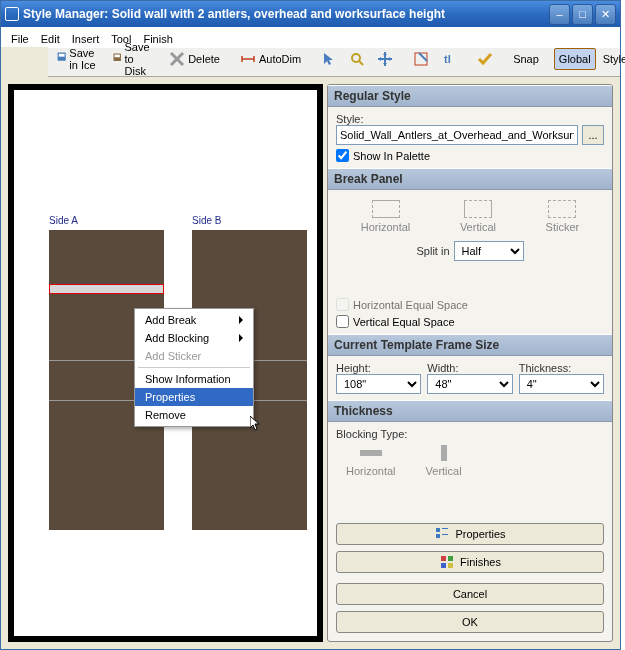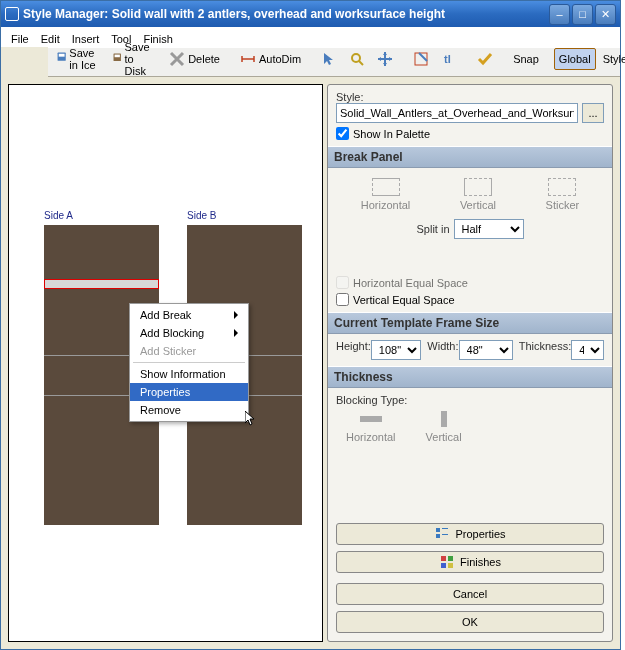--- a/index.html
+++ b/index.html
@@ -10,21 +10,21 @@
 .titlebar .title { flex:1; font-weight:bold; font-size:12px; }
 .titlebar .winbtn { width:21px; height:21px; margin-left:2px; background:linear-gradient(to bottom,#7aa9e0,#4a7dbd); border:1px solid #2a5a9a; border-radius:3px; display:flex; align-items:center; justify-content:center; color:#fff; cursor:pointer; }
 .menubar { height:20px; background:#fff; display:flex; align-items:flex-end; padding:0 4px; }
 .menubar span { padding:2px 6px; color:#000; cursor:pointer; }
 .toolbar { height:30px; background:#f0f0ee; border-top:1px solid #fff; border-bottom:1px solid #aca899; display:flex; align-items:flex-start; padding:0 4px; gap:2px;margin-left:47px; }
 .tbtn { height:22px; padding:0 4px; display:flex; align-items:center; gap:3px; border:1px solid transparent; border-radius:2px; cursor:pointer; }
 .ticon { width:16px; height:16px; display:inline-block; }
 .tsep { width:1px; height:20px; background:#aca899; margin:0 3px; }
 .toggle-on { border:1px solid #a16207; background:#c1d2ee; }
 .main { flex:1; display:flex; overflow:hidden; }
-.canvas-area { width:315px; background:#fff; margin:7px 4px 7px 7px; border:1px solid #000000; position:relative; }
+.canvas-area { width:315px; background:#fff; margin:7px 4px 7px 7px; border:6px solid #000000; position:relative; }
 .panel-area { flex:1; border:1px solid #888; border-radius:3px; margin:7px 7px 7px 0; background:#f4f3ee; display:flex; flex-direction:column; overflow-y:auto; }
 .section-hdr { background:linear-gradient(to bottom,#b8c8dc 0%,#a0b4cc 100%); border-top:1px solid #fff; border-bottom:1px solid #8a9bb0; padding:3px 6px; font-weight:bold; font-size:12px; color:#333; }
 .section-body { padding:6px 8px; }
 .row { display:flex; align-items:center; margin-bottom:4px; gap:4px; }
 .lbl { color:#333; }
 input[type=text], select { border:1px solid #7f9db9; background:#fff; height:20px; padding:1px 3px; font-size:11px; }
 .ellips { width:22px; height:20px; border:1px solid #7f9db9; background:#ece9d8; cursor:pointer; }
 .chk { display:flex; align-items:center; gap:4px; margin-top:4px; }
 .chk input { width:13px; height:13px; }
 .pbutton { height:22px; border:1px solid #888; background:#ece9d8; border-radius:3px; margin:3px 8px; cursor:pointer; display:flex; align-items:center; justify-content:center; gap:5px; }
@@ -35,21 +35,21 @@
 .wall { position:absolute; background:#5a4a3c; }
 .line-h { position:absolute; background:#9a9a9a; height:1px; }
 .sel { position:absolute; border:1.5px solid #d00; background:#d8d8d8; }
 .ctx { position:absolute; background:#fff; border:1px solid #999; box-shadow:2px 2px 4px rgba(0,0,0,.3); padding:2px 0; width:120px; }
 .ctx .mi { padding:3px 10px; display:flex; justify-content:space-between; align-items:center; cursor:pointer; }
 .ctx .mi.dis { color:#999; }
 .ctx .mi.hl { background:#316ac5; color:#fff; }
 .ctx .sep { height:1px; background:#ccc; margin:2px 3px; }
 .tri { display:inline-block; width:0; height:0; border-top:4px solid transparent; border-bottom:4px solid transparent; border-left:4px solid #000; }
 .col3 { display:flex; gap:6px; }
-.col3 > div { flex:1; display:flex; flex-direction:row; }
+.col3 > div { flex:1; display:flex; flex-direction:column; }
 .col3 select { width:100%; }
 .dis-chk { opacity:0.55;margin-top:37px; }
 </style>
 </head>
 <body>
 
 <div class="window">
  <div class="titlebar">
   <div class="icon"></div>
   <div class="title">Style Manager: Solid wall with 2 antlers, overhead and worksurface height</div>
@@ -175,20 +175,21 @@
     <div class="mi">
             <span>Remove</span>
           </div>
    </div>
    <svg style="position:absolute; left:236px; top:326px;" width="14" height="16">
           <path d="M0 0 L0 12 L3 9 L5 14 L7 13 L5 8 L9 8 Z" fill="#fff" stroke="#000" stroke-width="1"></path>
         </svg>
   </div>
 
   <div class="panel-area">
+   <div class="section-hdr">Regular Style</div>
    <div class="section-body">
     <div class="lbl">Style:</div>
     <div class="row">
      <input type="text" style="flex: 1 1 0%;" value="Solid_Wall_Antlers_at_Overhead_and_Worksurface_H">
      <button class="ellips">...</button>
     </div>
     <div class="chk">
      <input type="checkbox" checked="" style="">
      <span>Show In Palette</span>
     </div>

